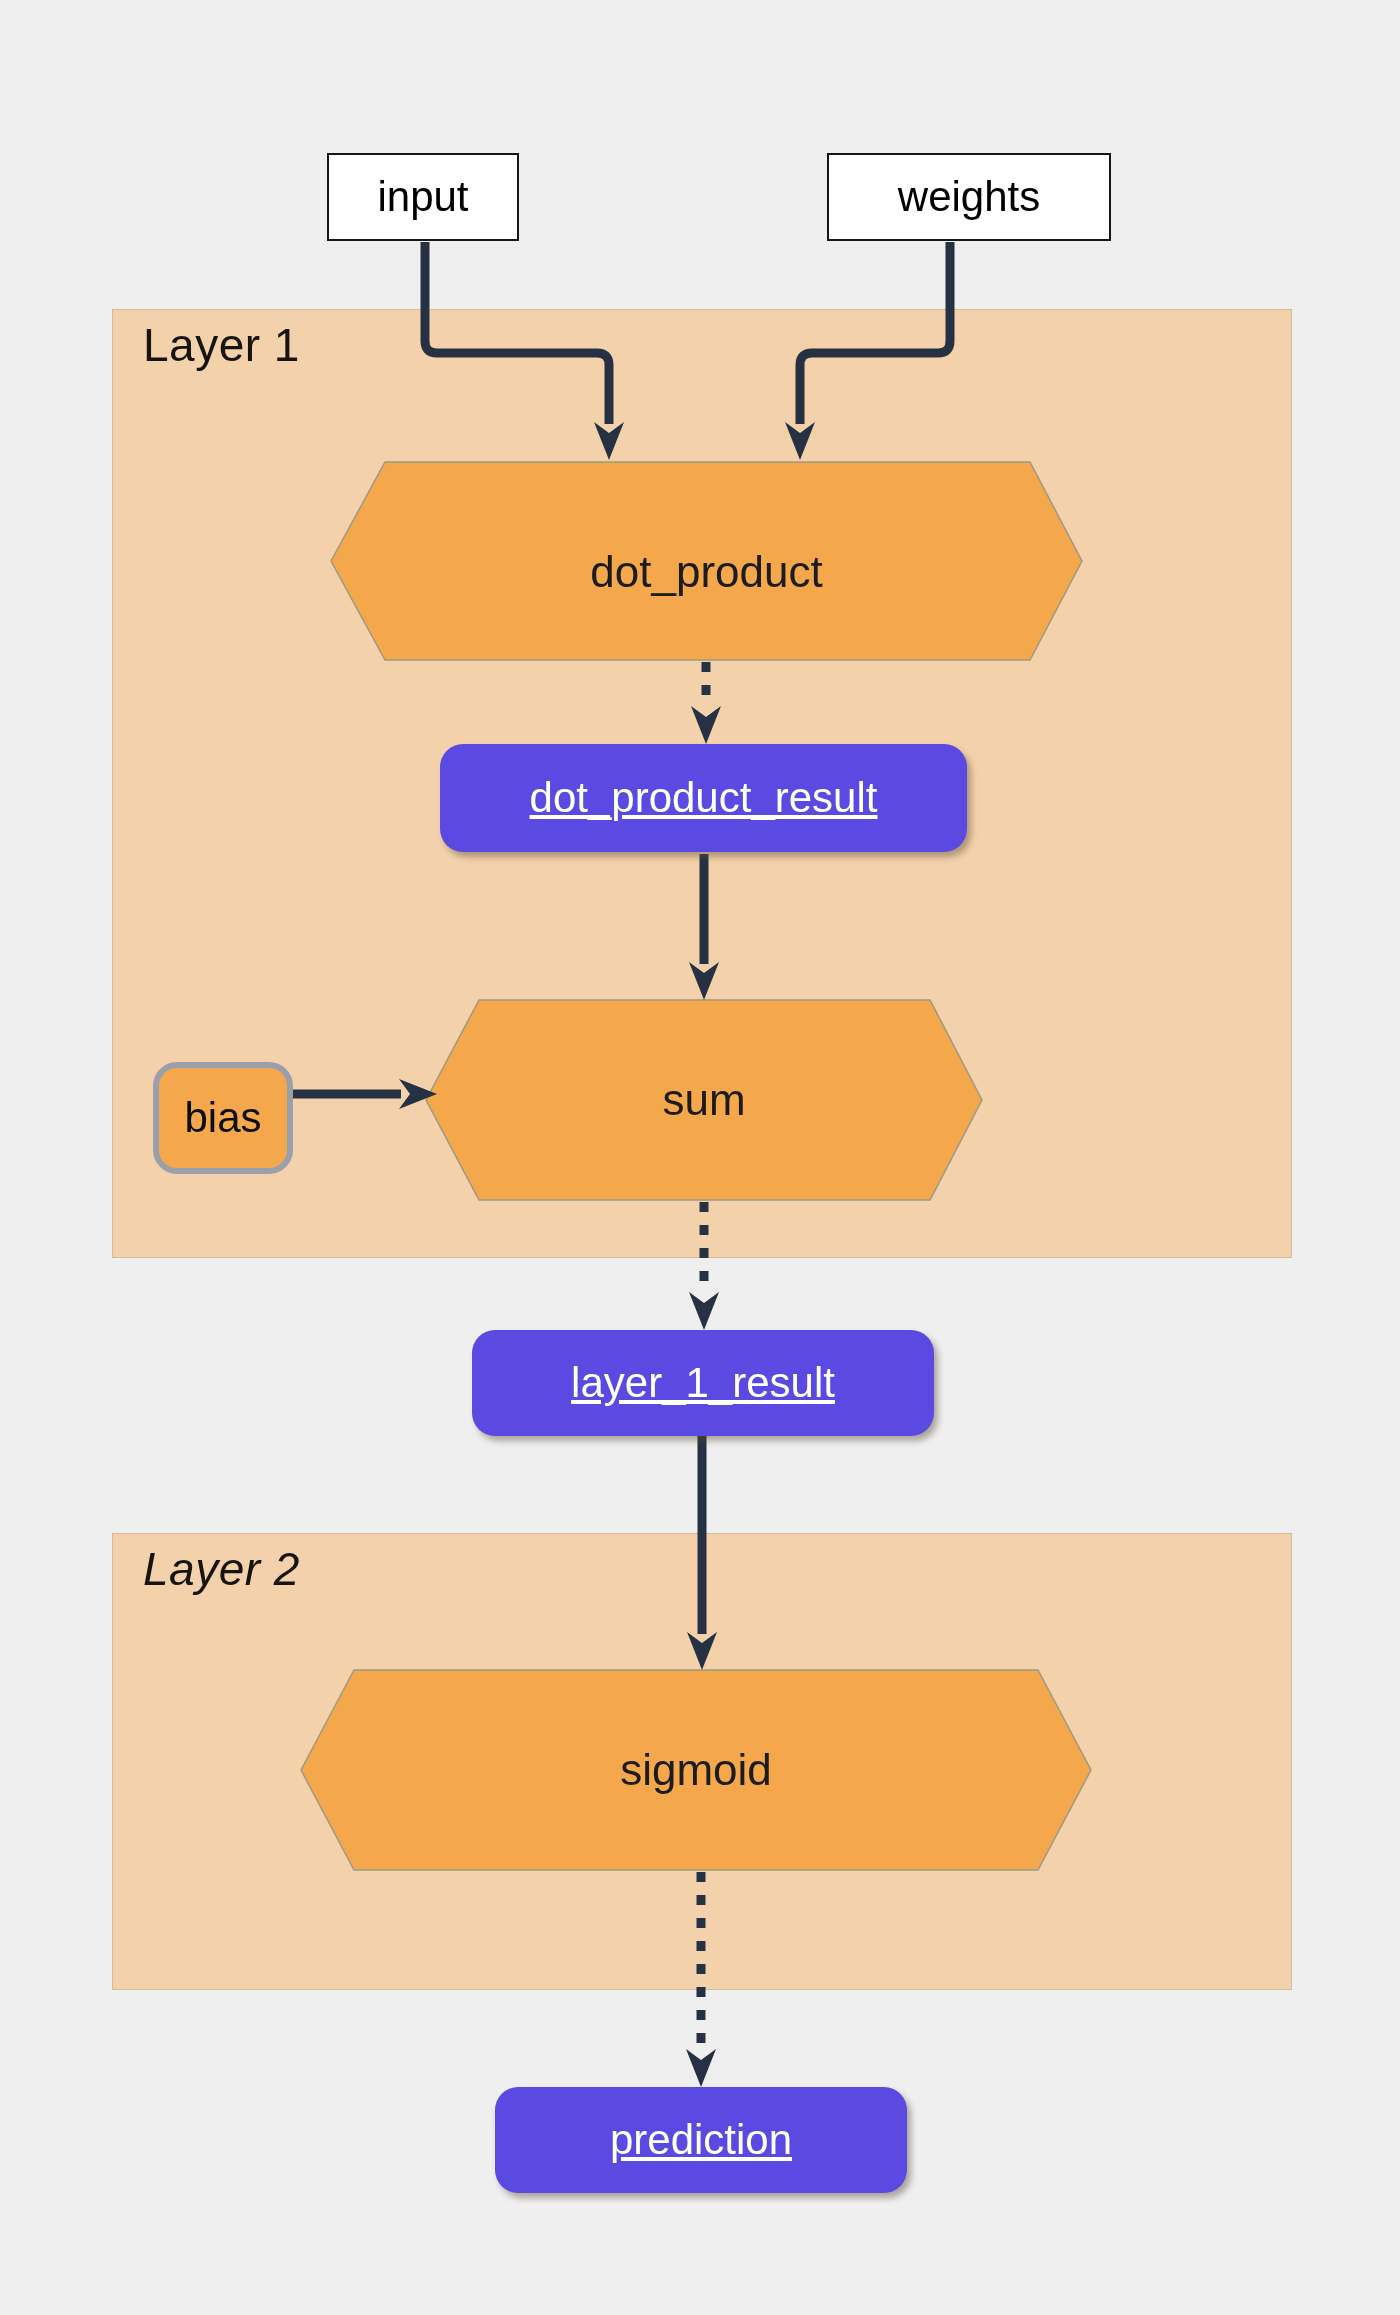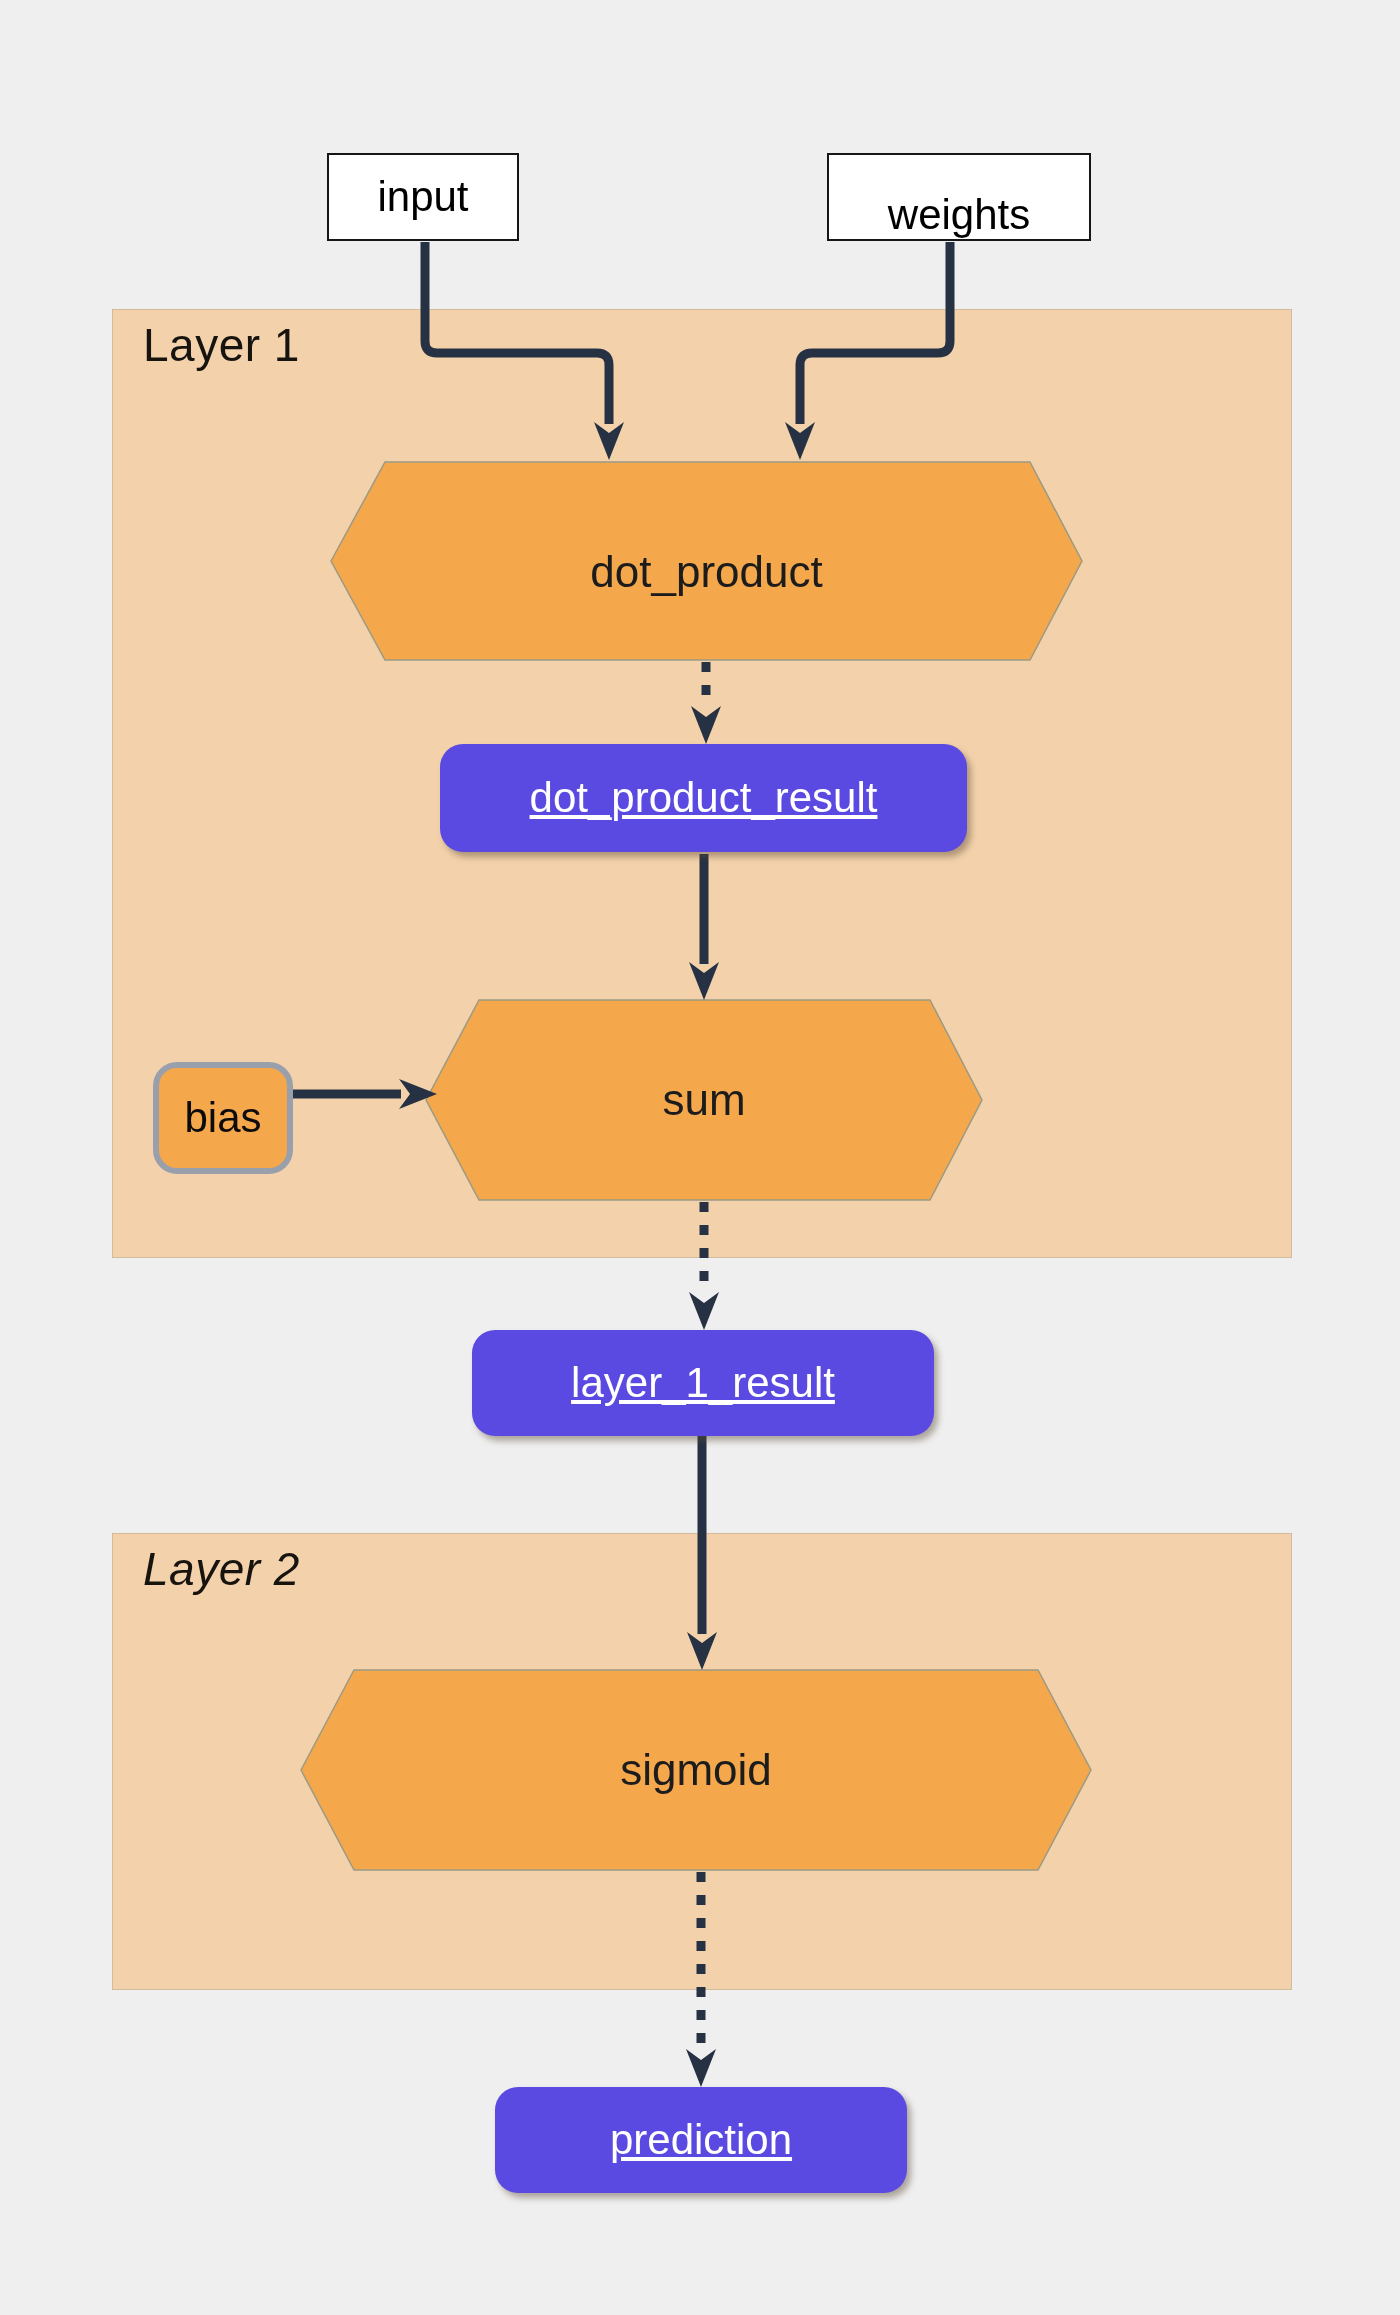--- a/index.html
+++ b/index.html
@@ -55,21 +55,21 @@
   .hex-label-dot-product { left: 331px; top: 462px;  width: 751px; height: 220px; }
   .hex-label-sum         { left: 426px; top: 1000px; width: 556px; height: 200px; }
   .hex-label-sigmoid     { left: 301px; top: 1670px; width: 790px; height: 200px; }
   .io-node {
     background: #ffffff;
     border: 2px solid #161616;
     font-size: 42px;
     color: #000000;
   }
   .node-input   { left: 327px; top: 153px; width: 192px; height: 88px; }
-  .node-weights { left: 827px; top: 153px; width: 264px; height: 88px; align-items: flex-end; }
+  .node-weights { left: 827px; top: 153px; width: 284px; height: 88px; }
   .result-node {
     background: #5b4ae1;
     border-radius: 23px;
     color: #ffffff;
     font-size: 42px;
     box-shadow: 4px 5px 6px rgba(90, 75, 55, 0.45);
     text-decoration: underline;
   }
   .node-dot-product-result { left: 440px; top: 744px;  width: 527px; height: 108px; }
   .node-layer-1-result     { left: 472px; top: 1330px; width: 462px; height: 106px; }

